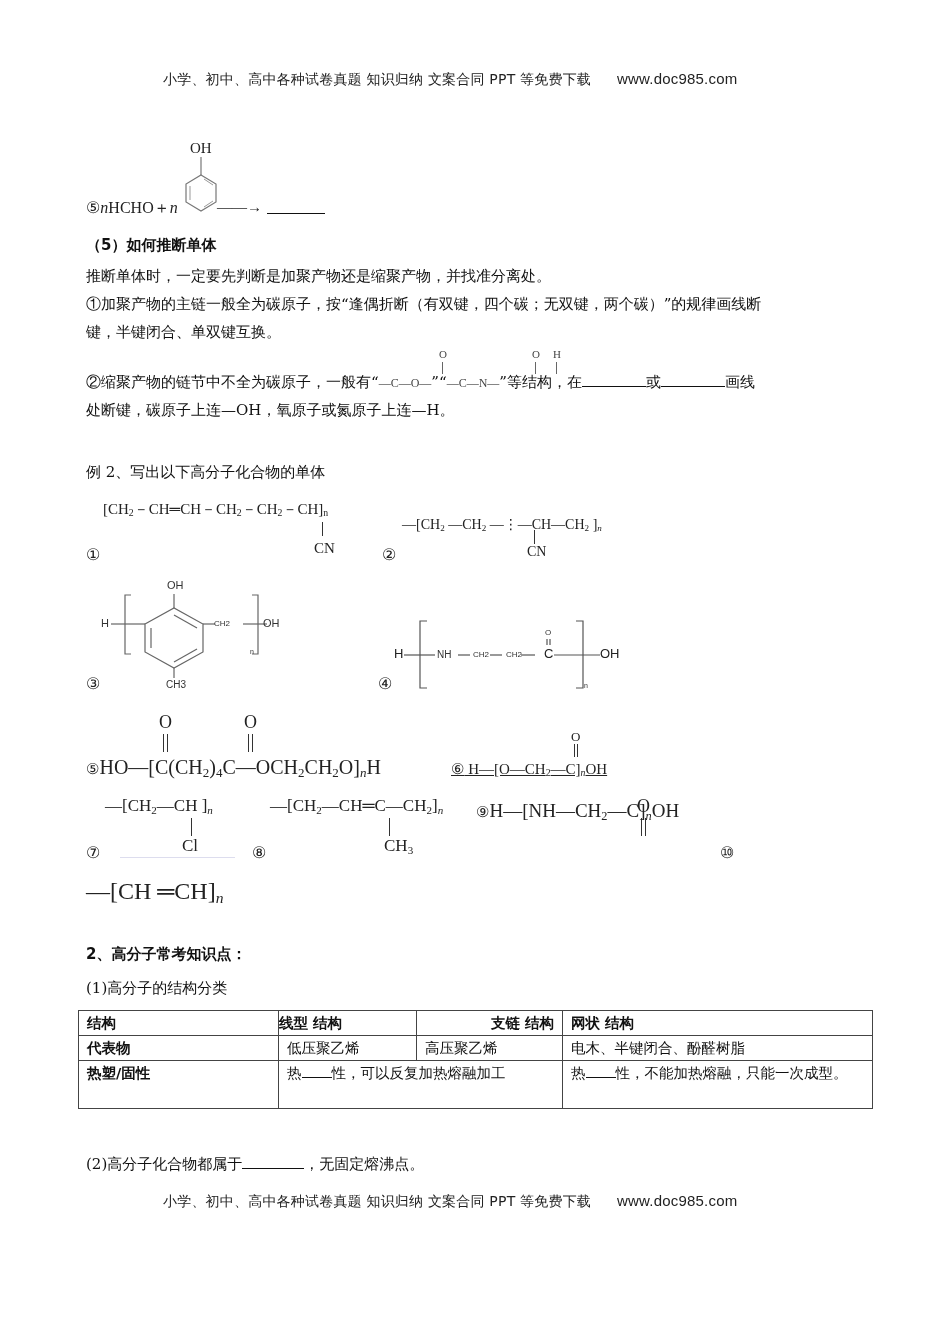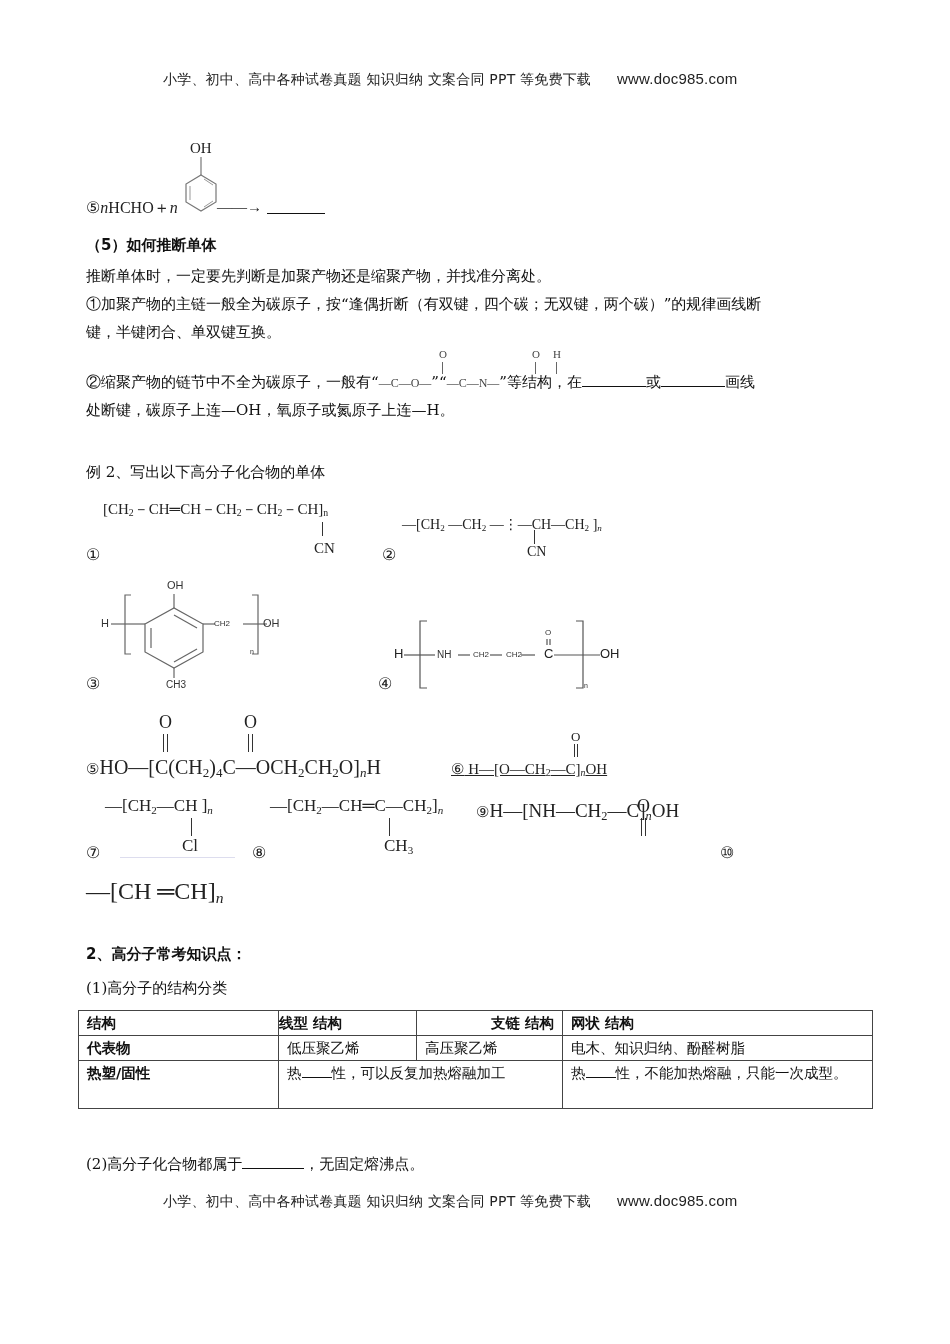--- a/index.html
+++ b/index.html
@@ -160,21 +160,21 @@
       <tr>
     <td class="h">结构</td>
     <td class="h" style="padding-left:0;">线型  结构</td>
     <td class="h" style="padding-left:16px;text-align:right;">支链  结构</td>
     <td class="h">网状  结构</td>
   </tr>
   <tr>
     <td class="h">代表物</td>
     <td>低压聚乙烯</td>
     <td>高压聚乙烯</td>
-    <td>电木、知识归纳、酚醛树脂</td>
+    <td>电木、半键闭合、酚醛树脂</td>
   </tr>
   <tr style="height:48px;padding-left:20px;">
     <td class="h">热塑/固性</td>
     <td colspan="2"><span>热</span><span class="ib"></span><span>性，可以反复加热熔融加工</span></td>
     <td><span>热</span><span class="ib"></span><span>性，不能加热熔融，只能一次成型。</span></td>
   </tr>
 </tbody>
   </table>
 
 <div class="abs txt" style="left:86px;top:1152px;">

